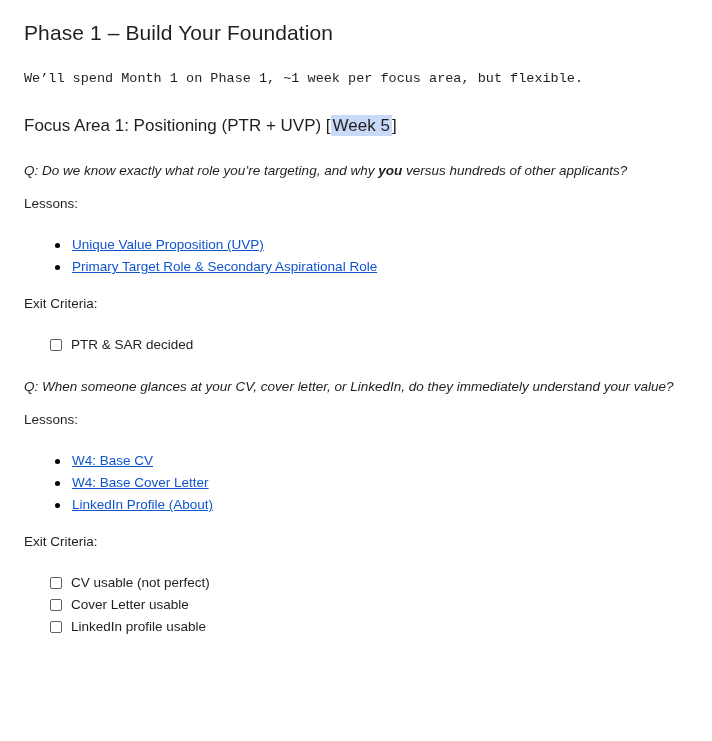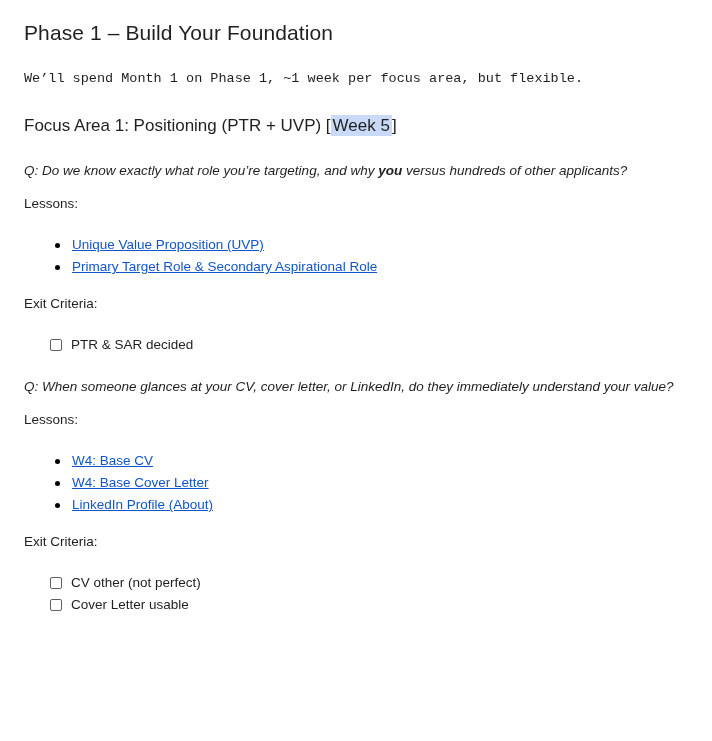--- a/index.html
+++ b/index.html
@@ -149,22 +149,26 @@
         <span class="bullet"></span>
         <a class="lesson-link" href="#">LinkedIn Profile (About)</a>
       </li>
     </ul>
 
     <p class="body">Exit Criteria:</p>
 
     <ul class="checklist last">
       <li>
         <span class="checkbox"></span>
-        <span>CV other (not perfect)</span>
+        <span>CV usable (not perfect)</span>
       </li>
       <li>
         <span class="checkbox"></span>
         <span>Cover Letter usable</span>
+      </li>
+      <li>
+        <span class="checkbox"></span>
+        <span>LinkedIn profile usable</span>
       </li>
     </ul>
   </section>
 
 </div>
 
 </body></html>

